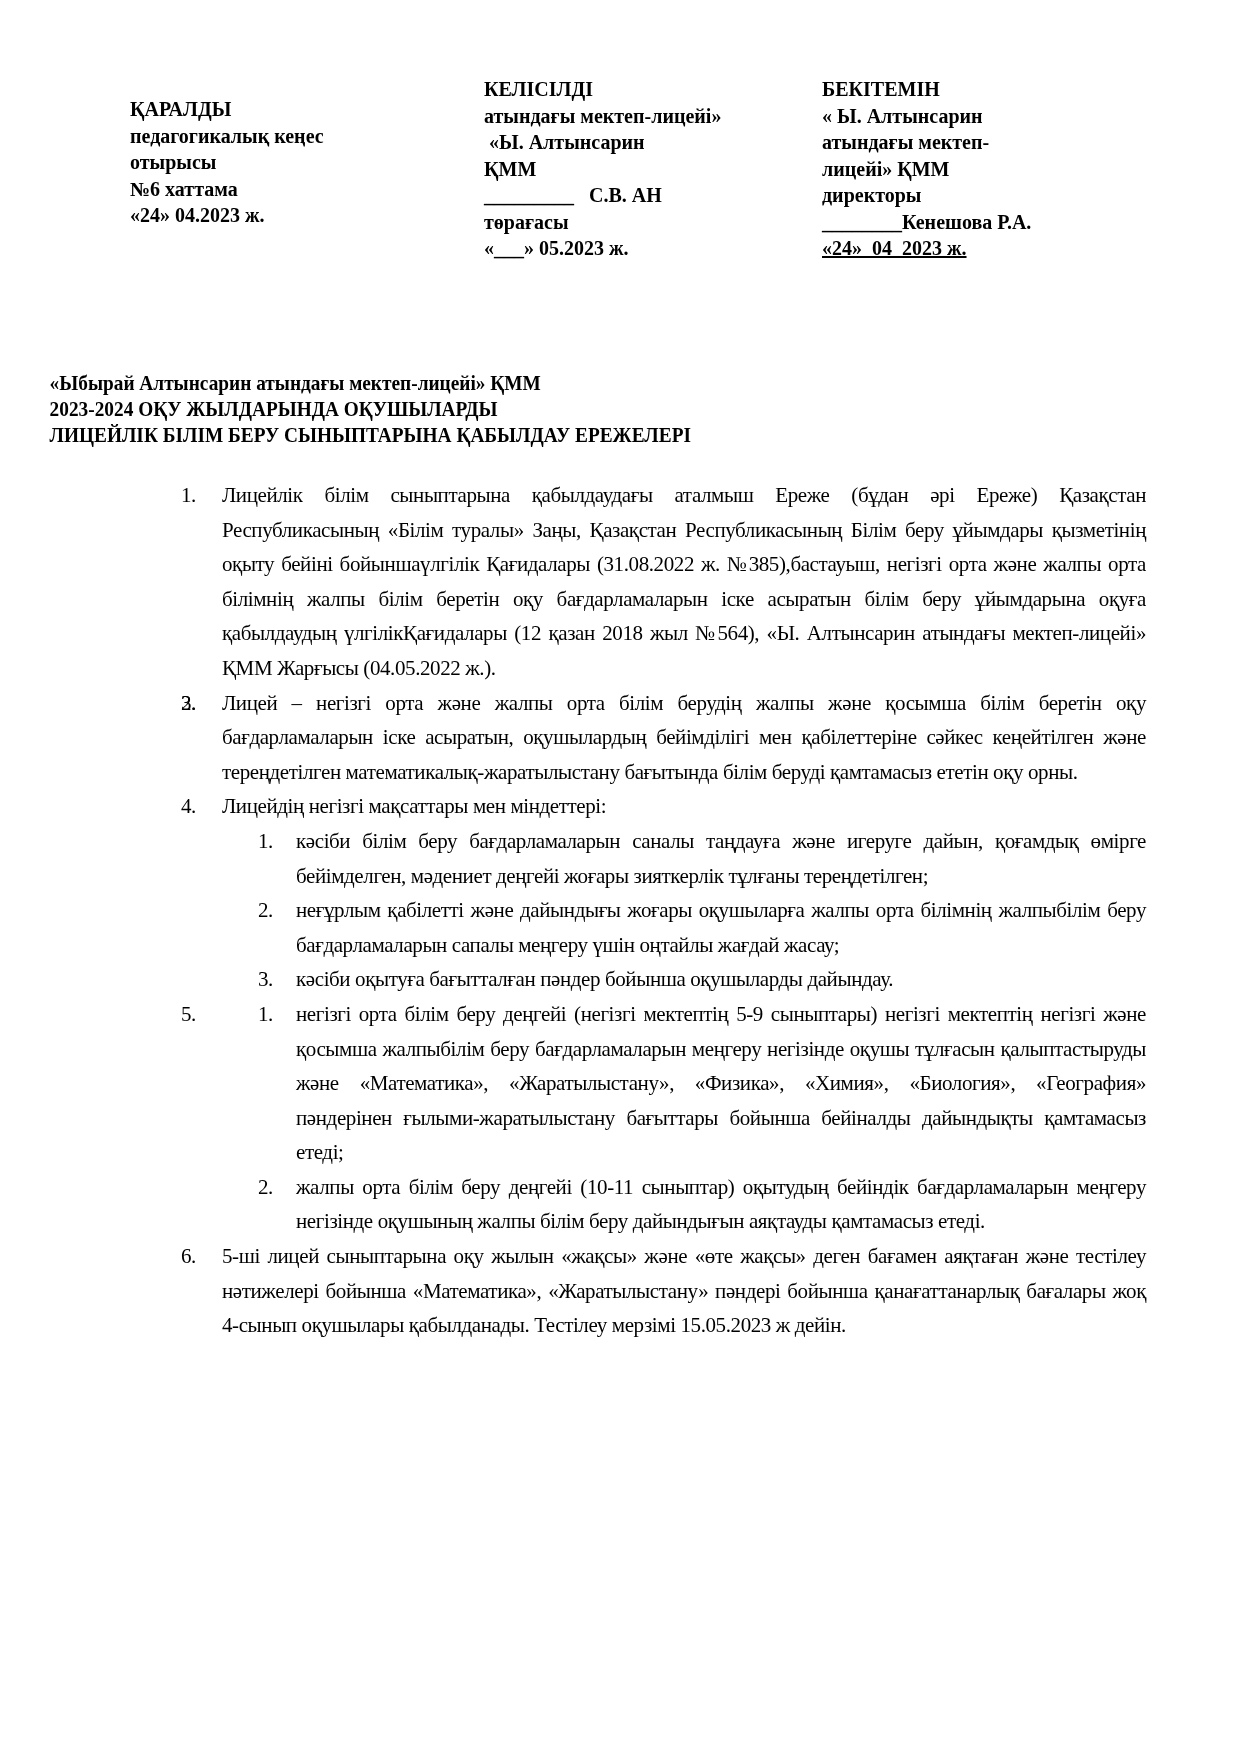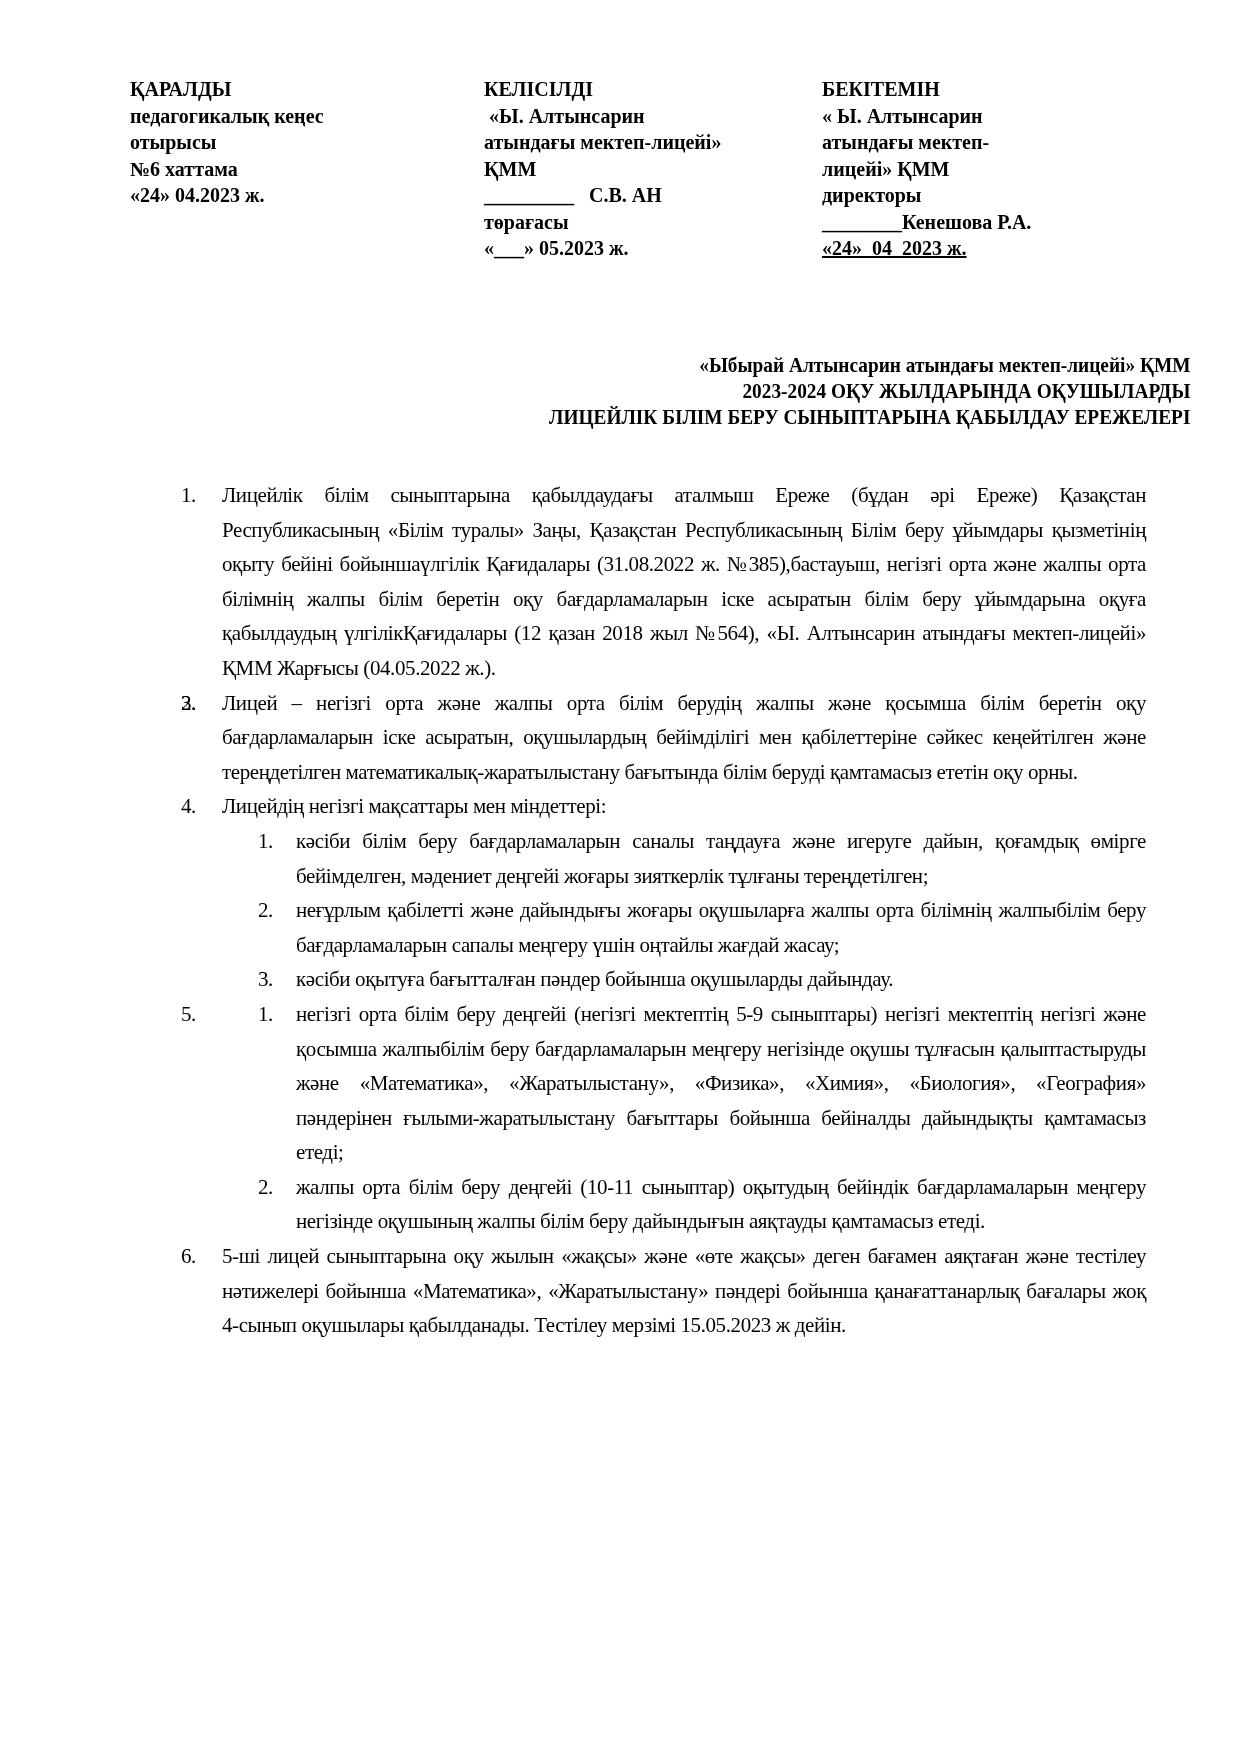--- a/index.html
+++ b/index.html
@@ -1,24 +1,24 @@
 <!DOCTYPE html>
 <html><head>
 <meta charset="utf-8">
 <style>
   html, body { margin: 0; padding: 0; background: #ffffff; }
   body { width: 1240px; height: 1755px; position: relative; overflow: hidden;
          font-family: "Liberation Serif", "DejaVu Serif", serif; color: #000; }
   .hdr-col { position: absolute; top: 76px; font-weight: bold; font-size: 20px; line-height: 26.5px; }
   .hdr-col div { white-space: pre; }
-  .col1 { left: 130px; width: 320px; }
+  .col1 { left: 130px; width: 320px; margin-top: 20px; }
   .col2 { left: 484px; width: 330px; }
   .col3 { left: 822px; width: 320px; }
   .u { text-decoration: underline; }
-  .title { position: absolute; top: 352px; left: 0; width: 1240px; text-align: right;
+  .title { position: absolute; top: 370px; left: 0; width: 1240px; text-align: left;
            font-weight: bold; font-size: 21px; line-height: 26px; }
   .title div { transform: scaleX(0.92); }
   .body { position: absolute; top: 478px; left: 0; width: 1240px; font-size: 21px; line-height: 34.6px; }
   .item { position: relative; padding-left: 222px; padding-right: 94px; text-align: justify; }
   .item .num { position: absolute; left: 181px; top: 0; }
   .sub { position: relative; padding-left: 296px; padding-right: 94px; text-align: justify; }
   .sub .num { position: absolute; left: 258px; top: 0; }
   .narrow { letter-spacing: -0.4px; }
 </style>
 </head>
@@ -29,22 +29,22 @@
   <div></div>
   <div>педагогикалық кеңес</div>
   <div>отырысы</div>
   <div>№6 хаттама</div>
   <div></div>
   <div>«24» 04.2023 ж.</div>
 </div>
 
 <div class="hdr-col col2">
   <div>КЕЛІСІЛДІ</div>
+  <div>атындағы мектеп-лицейі»</div>
   <div> «Ы. Алтынсарин</div>
-  <div>атындағы мектеп-лицейі»</div>
   <div>ҚММ</div>
   <div>_________   С.В. АН</div>
   <div>төрағасы</div>
   <div>«___» 05.2023 ж.</div>
 </div>
 
 <div class="hdr-col col3">
   <div>БЕКІТЕМІН</div>
   <div>« Ы. Алтынсарин</div>
   <div>атындағы мектеп-</div>

